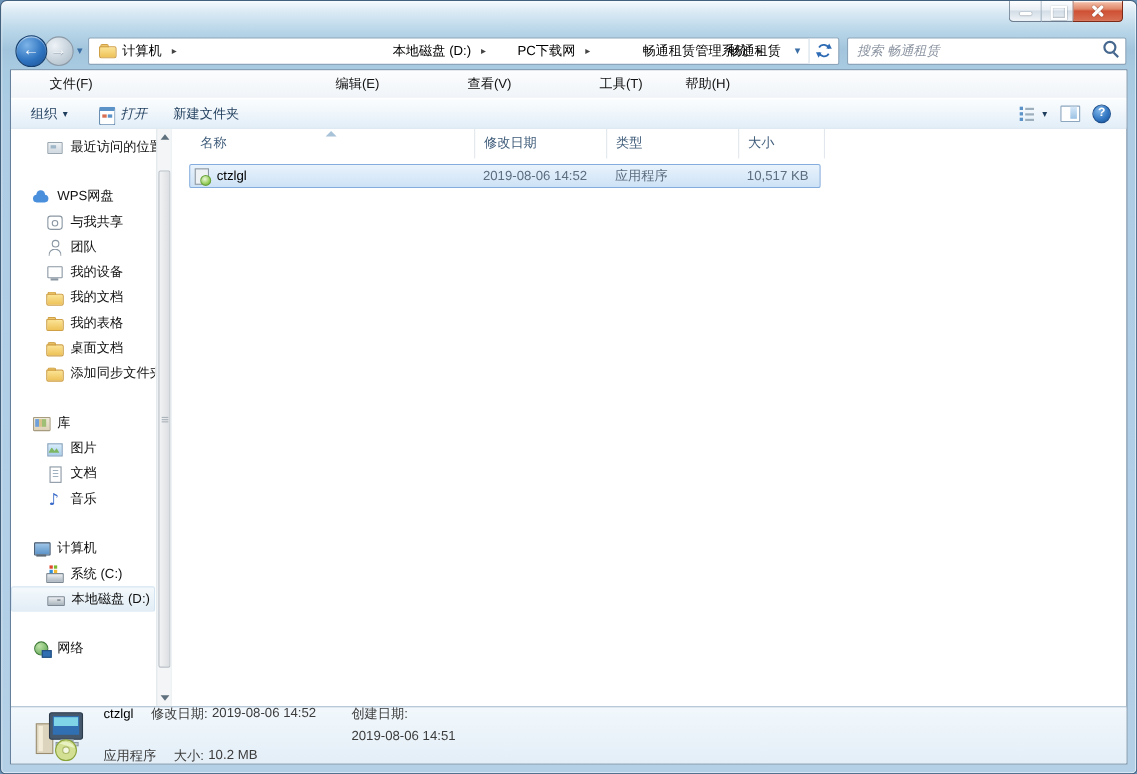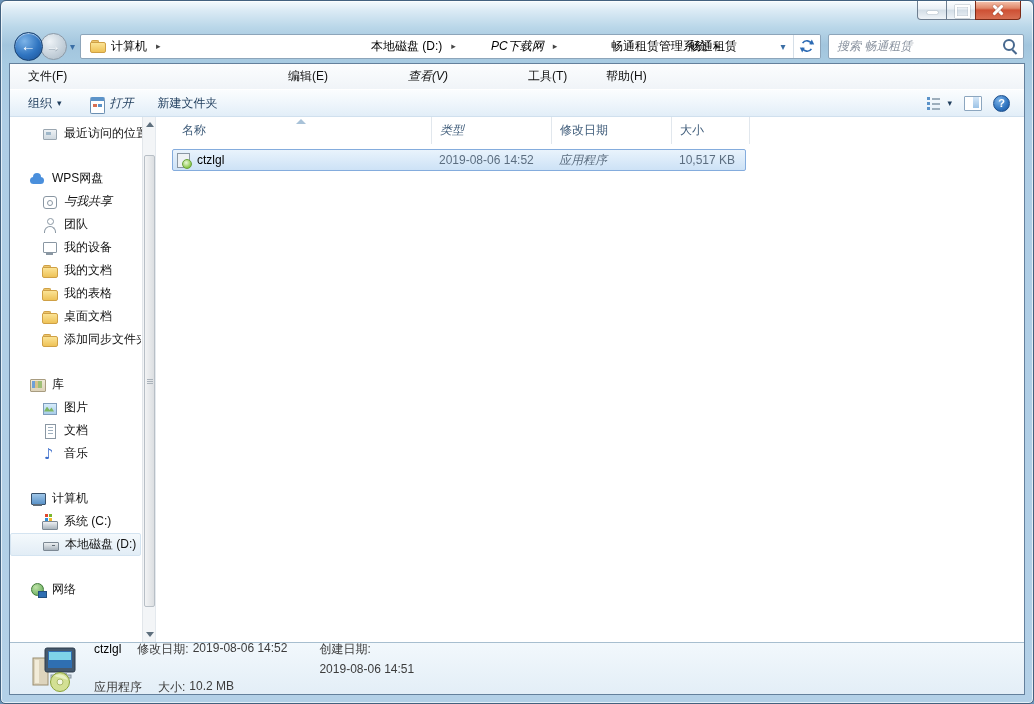--- a/index.html
+++ b/index.html
@@ -32,29 +32,29 @@
   .nav-chevron{flex:none;margin:0 5px 0 3px;font-size:10px;color:#3a6ea5;}
   .addr-group{flex:1;height:25px;display:flex;align-items:center;background:#fff;border:1px solid #8da5ba;border-radius:2px;overflow:hidden;}
   .crumbs{display:flex;align-items:center;flex:1;height:100%;overflow:hidden;padding-left:5px;}
   .crumb{display:flex;align-items:center;height:100%;cursor:default;}
   .clabel{font-size:12px;color:#000;padding:0 5px;white-space:nowrap;}
   .csep{font-size:9px;color:#444;padding:0 4px;}
   .csep::after{content:"▸";}
   .crumb:last-child .csep{display:none;}
   .addr-dd{flex:none;width:20px;text-align:center;font-size:10px;color:#3a6ea5;}
   .refresh-btn{flex:none;width:27px;height:100%;display:flex;align-items:center;justify-content:center;border-left:1px solid #d5dfe8;background:#fff;}
-  .search-box{flex:none;width:196px;height:25px;margin-left:7px;background:#fff;border:1px solid #8da5ba;border-radius:2px;display:flex;align-items:center;}
+  .search-box{flex:none;width:254px;height:25px;margin-left:7px;background:#fff;border:1px solid #8da5ba;border-radius:2px;display:flex;align-items:flex-start;}
   .search-input{flex:1;height:100%;border:none;outline:none;background:transparent;font-size:12px;padding:0 4px 0 8px;color:#333;font-family:inherit;}
   .search-input::placeholder{color:#8a93a0;font-style:italic;}
   .search-glyph{flex:none;width:18px;height:18px;position:relative;margin-right:4px;}
   .search-glyph::before{content:"";position:absolute;left:2px;top:2px;width:8px;height:8px;border:2px solid #47688e;border-radius:50%;}
   .search-glyph::after{content:"";position:absolute;left:12px;top:12px;width:6px;height:2px;background:#47688e;transform:rotate(45deg);transform-origin:0 0;}
   
   .content{position:absolute;left:8px;right:8px;top:62px;bottom:8px;background:#fff;border:1px solid #64809c;display:flex;flex-direction:column;}
-  .menubar{flex:none;height:25px;display:flex;align-items:center;background:linear-gradient(#fcfdfe,#f0f4f8);padding-left:7px;}
+  .menubar{flex:none;height:25px;display:flex;align-items:center;background:linear-gradient(#fcfdfe,#f0f4f8);padding-left:24px;}
   .menu-item{font-size:12px;color:#111;padding:0 11px;cursor:default;}
   .toolbar{flex:none;height:28px;display:flex;align-items:center;background:linear-gradient(#fbfdfe,#eef5fb 55%,#e2eef8);border-bottom:1px solid #d0e0ee;border-top:1px solid #fff;}
   .tb-label{font-size:12px;color:#1e3c5c;cursor:default;}
   .tb-btn{display:flex;align-items:center;gap:5px;cursor:default;}
   .org{margin-left:18px;}
   .dd-arrow{font-size:9px;color:#1e3c5c;}
   .open-btn{margin-left:27px;font-style:italic;}
   .newf{margin-left:24px;text-align:center;}
   .tb-right{margin-left:auto;display:flex;align-items:center;gap:12px;margin-right:14px;}
   .open-ic{width:16px;height:16px;position:relative;}
@@ -85,21 +85,21 @@
   .sb-down::after{bottom:5px;border-top:5px solid #5e6f7d;}
   .sb-thumb{position:absolute;left:1px;top:38px;width:11px;height:452px;background:linear-gradient(90deg,#f2f3f4,#dcdfe2);border:1px solid #b8bfc6;border-radius:2px;}
   .sb-thumb::after{content:"";position:absolute;left:2px;top:50%;width:6px;height:1px;background:#aab2ba;box-shadow:0 2px 0 #aab2ba,0 -2px 0 #aab2ba;}
   
   .filelist{flex:1;position:relative;min-width:0;}
   .list-header{display:flex;height:27px;align-items:flex-end;padding-left:16px;position:relative;}
   .hcol{height:100%;display:flex;align-items:center;border-right:1px solid #e1e7ed;cursor:default;}
   .hlabel{font-size:12px;color:#3f5c7a;}
   .hcol.c0 .hlabel{padding-left:10px;}
   .hcol.c1 .hlabel,.hcol.c2 .hlabel,.hcol.c3 .hlabel{padding-left:8px;}
-  .c0{width:260px;} .c1{width:120px;} .c2{width:120px;font-style:italic;} .c3{width:78px;}
+  .c0{width:260px;} .c1{width:120px;} .c2{width:120px;} .c3{width:78px;}
   .sort-asc{position:absolute;left:140px;top:2px;width:0;height:0;border-left:5px solid transparent;border-right:5px solid transparent;border-bottom:5px solid #a8c2d8;}
   .rows{padding:5px 0 0 16px;}
   .frow{display:flex;align-items:center;height:22px;width:574px;border:1px solid transparent;border-radius:2px;cursor:default;}
   .frow.selected{background:linear-gradient(#e9f3fc,#cde2f6);border-color:#84acdd;}
   .frow .cell{font-size:12px;}
   .frow .cell.name{width:258px;display:flex;align-items:center;gap:5px;padding-left:3px;color:#000;}
   .frow .cell.c1{width:120px;padding-left:8px;color:#5c6e80;}
   .frow .cell.c2{width:120px;padding-left:8px;color:#5c6e80;}
   .frow .cell.c3{width:70px;text-align:right;padding-right:6px;color:#5c6e80;}
   
@@ -322,25 +322,25 @@
           </div>
         </div>
 
       <div class="filelist">
         <div class="list-header">
           <div class="sort-asc"></div>
 
         <div class="hcol c0">
               <span class="hlabel">名称</span>
             </div>
+            <div class="hcol c1">
+              <span class="hlabel">修改日期</span>
+            </div>
             <div class="hcol c2">
               <span class="hlabel">类型</span>
-            </div>
-            <div class="hcol c1">
-              <span class="hlabel">修改日期</span>
             </div>
             <div class="hcol c3">
               <span class="hlabel">大小</span>
             </div>
           </div>
         <div class="rows">
 
         <div class="frow selected c0">
               <div class="cell name">
                 <span class="ic" data-icon="app-file-icon"></span>

